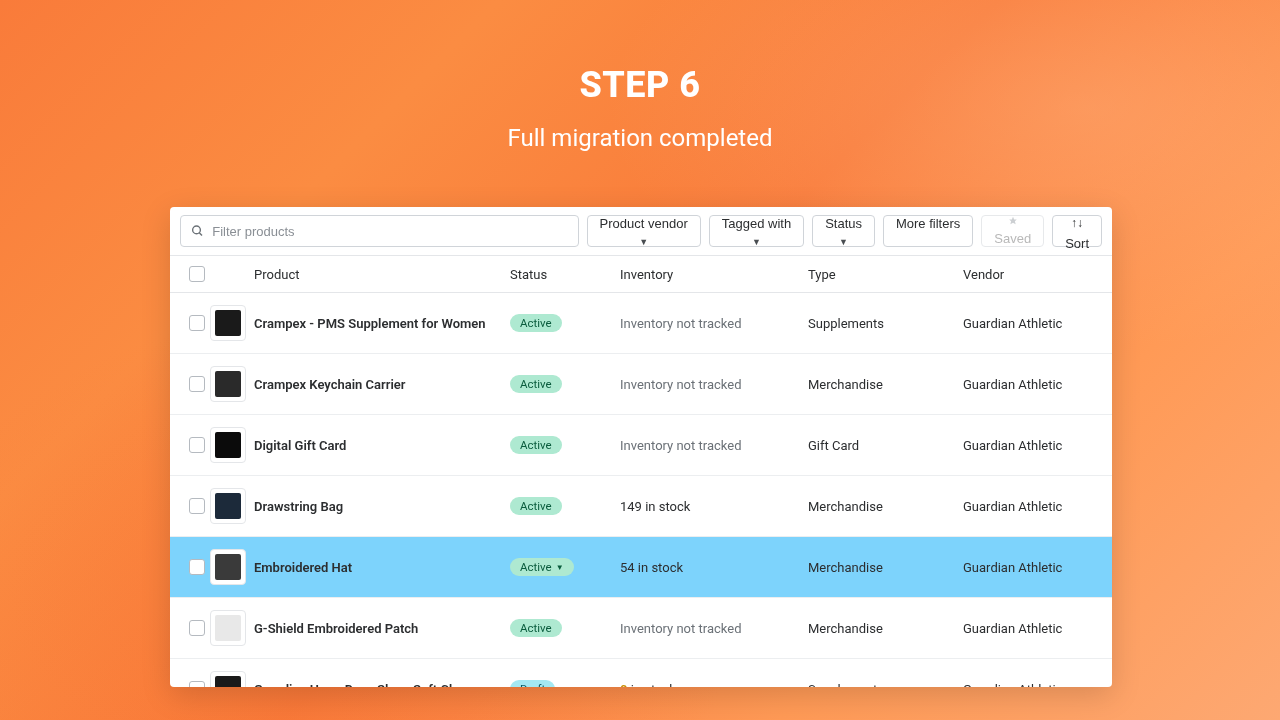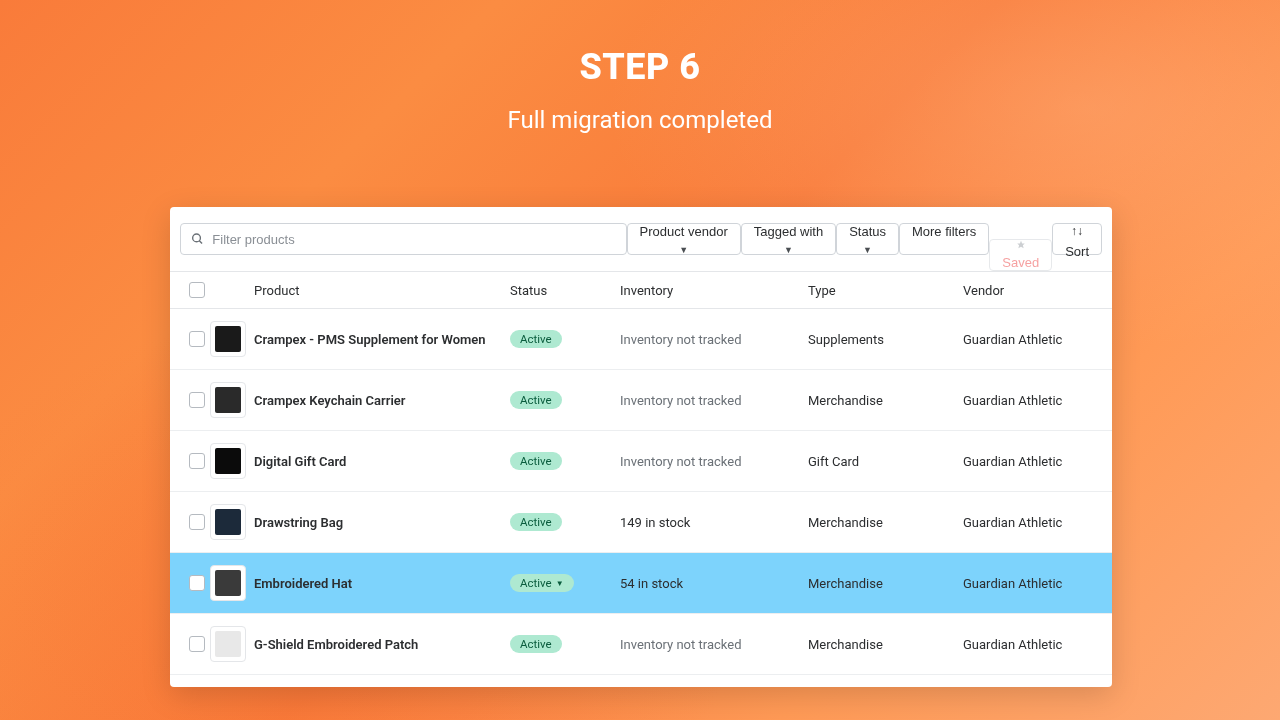--- a/index.html
+++ b/index.html
@@ -14,21 +14,21 @@
 .bg-wave {
   position: absolute;
   top: 0; left: 0;
   width: 100%; height: 100%;
   background: radial-gradient(ellipse 800px 400px at 85% 15%, rgba(255,180,130,0.4) 0%, transparent 60%),
               radial-gradient(ellipse 700px 500px at 25% 85%, rgba(248,110,50,0.3) 0%, transparent 60%);
 }
 .header {
   position: relative;
   text-align: center;
-  padding-top: 46px;
+  padding-top: 64px;
   color: #fff;
 }
 .step-label {
   font-size: 36px;
   font-weight: 800;
   letter-spacing: 0.5px;
 }
 .subtitle {
   font-size: 24px;
   font-weight: 400;
@@ -41,21 +41,22 @@
   width: 942px;
   height: 480px;
   background: #fff;
   border-radius: 4px;
   box-shadow: 0 8px 30px rgba(0,0,0,0.15);
   overflow: hidden;
 }
 .toolbar {
   display: flex;
   align-items: center;
-  padding: 0 10px;
+  padding: 8px 10px;
+  gap: 8px;
 }
 .search-box {
   flex: 1;
   display: flex;
   align-items: center;
   border: 1px solid #d0d4d9;
   border-radius: 4px;
   height: 32px;
   padding: 0 10px;
 }
@@ -83,22 +84,21 @@
   color: #2c2e30;
   background: #fff;
   cursor: pointer;
   gap: 6px;
   white-space: nowrap;
   flex-direction: column;
 }
 .filter-btn .chev { font-size: 9px; color: #4a4e52; }
 .saved-btn {
   opacity: 0.5;
-  color: #ef4444;
-  margin-top: 32px;
+  color: #737373;
 }
 .star-icon { width: 12px; height: 12px; color: #9aa0a6; }
 .sort-icon { font-size: 12px; font-weight: 700; }
 .table-header {
   display: flex;
   align-items: center;
   padding: 10px 14px;
   border-top: 1px solid #e4e6e9;
   border-bottom: 1px solid #e4e6e9;
   background: #fff;

